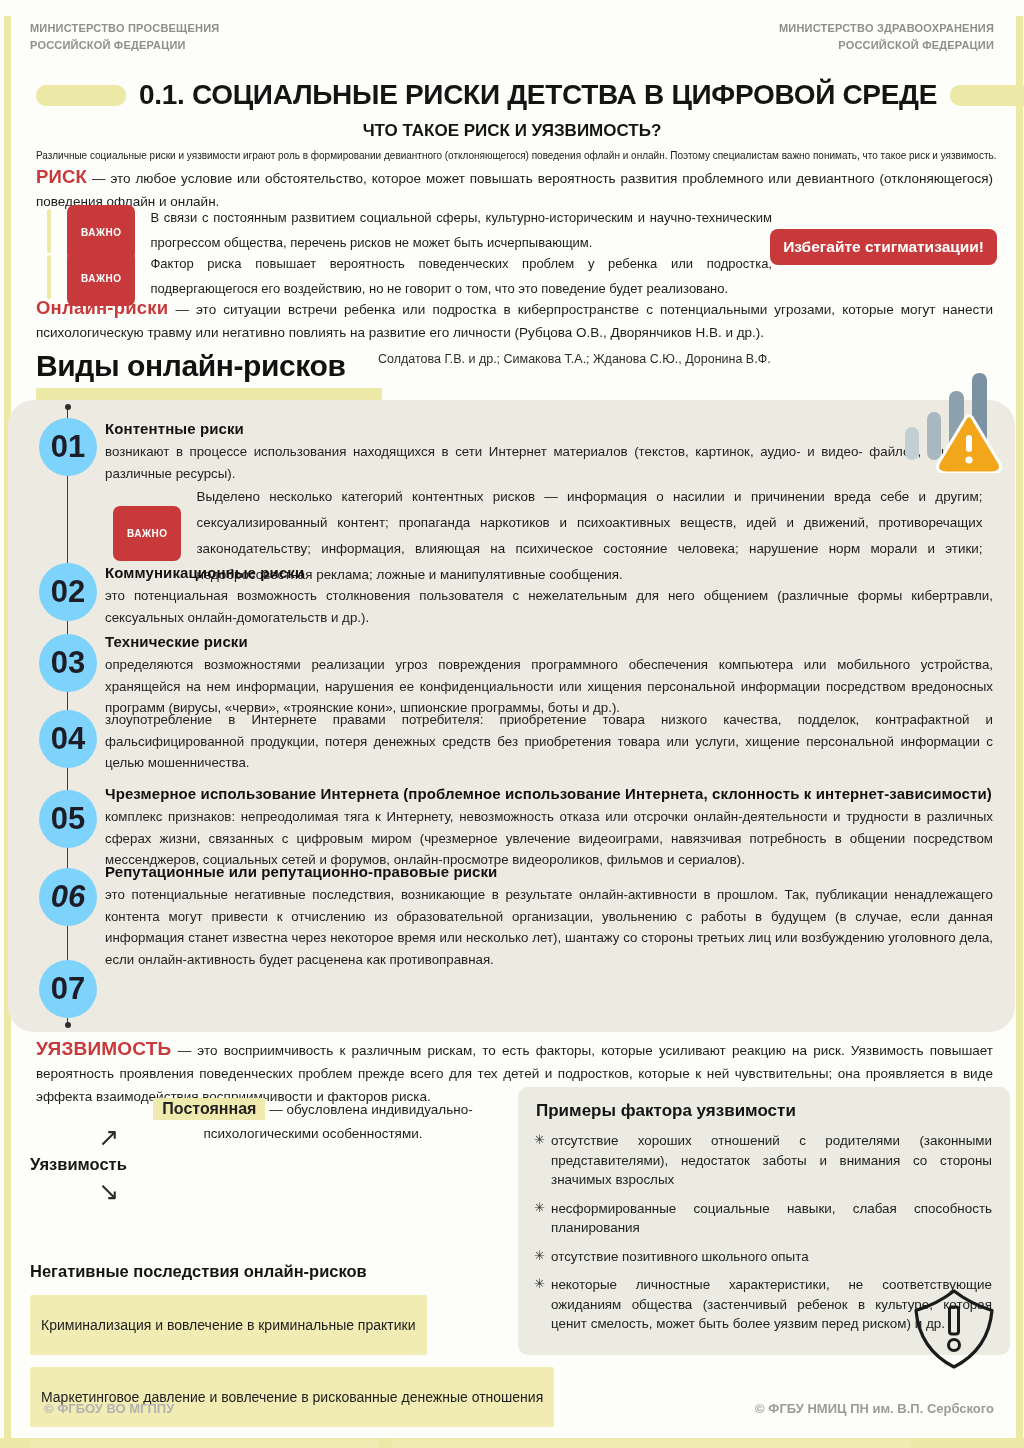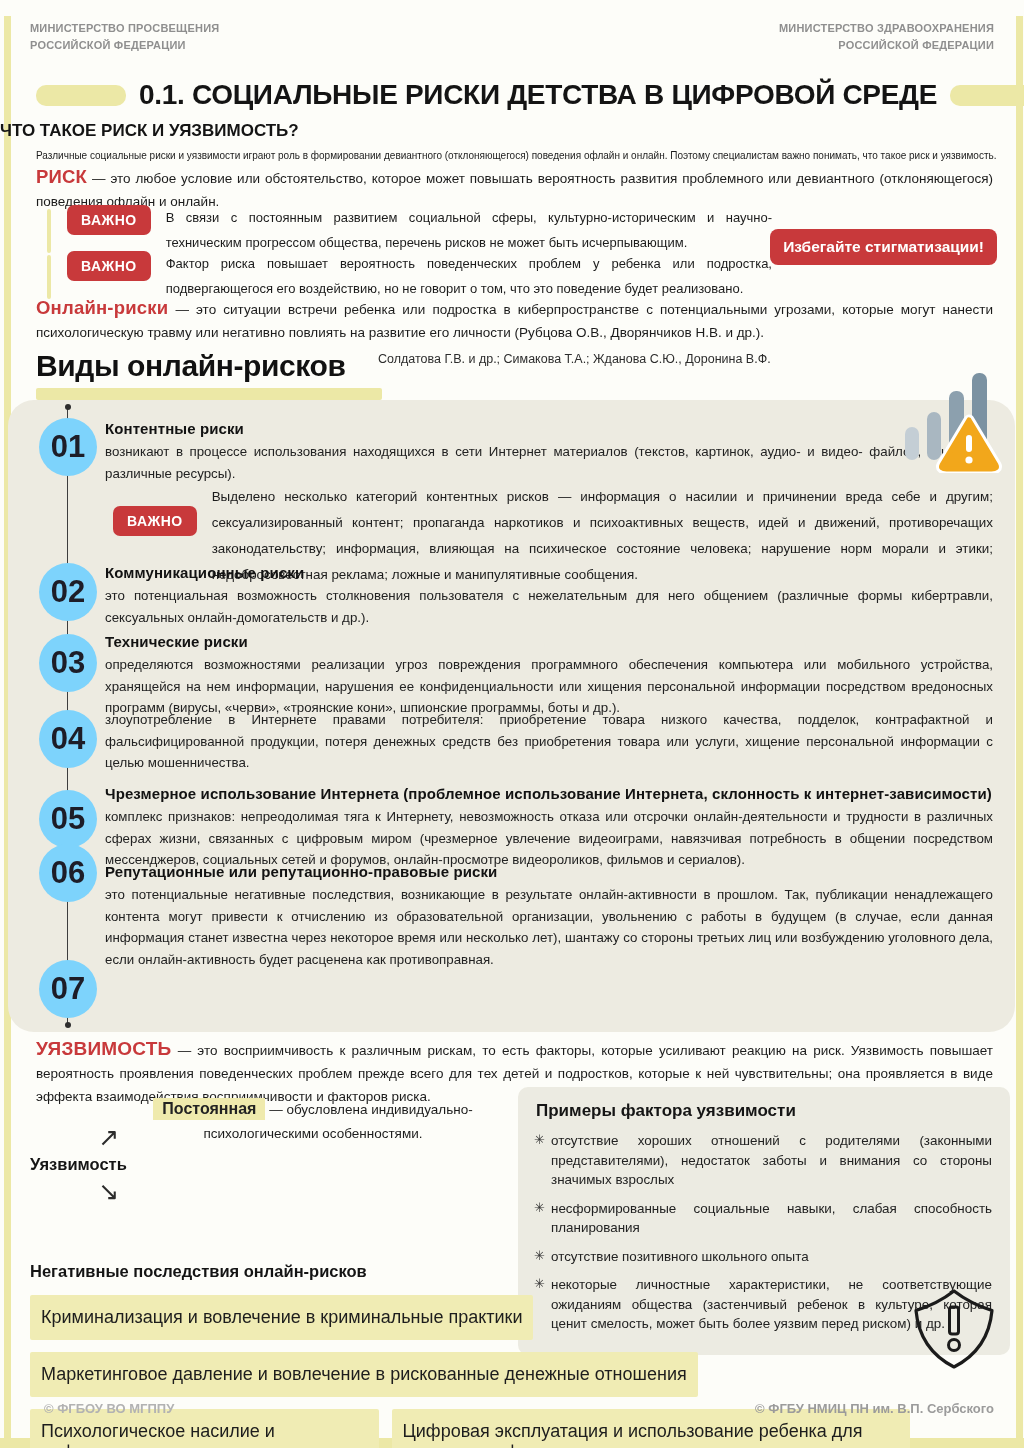--- a/index.html
+++ b/index.html
@@ -32,36 +32,36 @@
   .ministry{top:20px;font-size:11px;font-weight:bold;color:var(--gray);line-height:1.55;letter-spacing:.2px;}
   .ministry.left{left:30px;}
   .ministry.right{right:30px;text-align:right;}
 
   
   .title-row{top:79px;left:4px;width:1016px;display:flex;align-items:center;gap:13px;padding-left:32px;}
   .title-bar{height:21px;background:var(--yellow);border-radius:10px;flex:none;}
   .title-bar.l{width:90px;}
   .title-bar.r{width:85px;}
   .page-title{flex:1;text-align:center;font-size:28px;font-weight:bold;letter-spacing:-.3px;color:#141414;white-space:nowrap;}
-  .subtitle{top:121px;left:0;width:1024px;text-align:left;font-size:17px;font-weight:bold;color:#141414;}
+  .subtitle{top:121px;left:0;width:1024px;text-align:center;font-size:17px;font-weight:bold;color:#141414;}
 
   .intro{top:150px;left:36px;width:960px;font-size:10px;color:#1c1c1c;white-space:nowrap;overflow:hidden;}
 
   .def{position:absolute;text-align:justify;font-size:13.5px;line-height:23px;color:#1c1c1c;}
   .def .term{font-weight:bold;color:var(--red);font-size:18.5px;letter-spacing:.2px;}
   .def-risk{top:165px;left:36px;width:957px;}
   .def-online{top:296px;left:36px;width:957px;}
   .def-vuln{top:1037px;left:36px;width:957px;}
   .def-vuln .term{font-size:19px;}
 
   
   .imp-row{position:absolute;display:flex;align-items:flex-start;}
   .imp-row .stripe{width:4px;height:44px;background:var(--yellow);border-radius:2px;flex:none;margin-top:4px;}
-  .badge{flex:none;background:var(--red);color:#fff;font-weight:bold;font-size:14px;letter-spacing:.5px;
-         padding:7px 14px;border-radius:7px;margin-left:16px;}
+  .badge{flex:none;background:var(--red);color:#fff;font-weight:bold;font-size:10px;letter-spacing:.5px;
+         padding:22px 14px;border-radius:7px;margin-left:16px;}
   .imp-text{margin-left:15px;font-size:13px;line-height:25px;text-align:justify;color:#1c1c1c;}
   .imp1{top:205px;left:47px;width:725px;}
   .imp2{top:251px;left:47px;width:725px;}
 
   .stigma{top:229px;right:27px;background:var(--red);color:#fff;font-weight:bold;font-size:15.5px;
           padding:9px 13px;border-radius:8px;}
 
   
   .sec-heading{top:349px;left:36px;font-size:30px;font-weight:bold;letter-spacing:-.4px;color:#111;z-index:2;}
   .sec-underline{top:388px;left:36px;width:346px;height:12px;background:var(--yellow);border-radius:2px;z-index:1;}
@@ -77,21 +77,21 @@
   .chart-icon svg{position:absolute;left:32px;top:40px;}
 
   
   .panel{top:400px;left:8px;width:1007px;height:632px;background:var(--beige);border-radius:26px;}
   .tl-line{position:absolute;left:59px;top:8px;width:1px;height:616px;background:#3d3d3d;}
   .tl-line::before,.tl-line::after{content:"";position:absolute;left:-2.5px;width:6px;height:6px;border-radius:50%;background:#2e2e2e;}
   .tl-line::before{top:-4px;}
   .tl-line::after{bottom:-4px;}
   .num-circle{position:absolute;left:31px;width:58px;height:58px;border-radius:50%;background:#7dd3fc;
               display:flex;align-items:center;justify-content:center;font-size:31px;font-weight:bold;color:#1d1d28;z-index:2;}
-  .c1{top:18px;} .c2{top:163px;} .c3{top:234px;} .c4{top:310px;} .c5{top:390px;} .c6{top:444px;} .c7{top:560px;}
+  .c1{top:18px;} .c2{top:163px;} .c3{top:234px;} .c4{top:310px;} .c5{top:390px;} .c6{top:468px;font-style:italic;} .c7{top:560px;}
   .risk-item{position:absolute;left:97px;width:888px;}
   .risk-item h3{font-size:15px;font-weight:bold;color:#121212;margin-bottom:4px;letter-spacing:.1px;}
   .risk-item p{font-size:13.3px;line-height:21.5px;text-align:justify;color:#222;}
   .i1{top:20px;} .i2{top:164px;} .i3{top:233px;} .i4{top:309px;} .i5{top:385px;} .i6{top:463px;} .i7{top:573px;}
   .imp-panel{position:absolute;left:105px;width:880px;top:84px;display:flex;align-items:flex-start;}
   .imp-panel .badge{margin-left:0;margin-top:22px;}
   .imp-panel .imp-text{font-size:13.4px;line-height:26px;width:786px;}
 
   
   .diagram{top:1097px;left:30px;width:488px;height:170px;font-size:13.5px;}
@@ -107,21 +107,21 @@
   
   .examples{top:1087px;left:518px;width:492px;min-height:186px;background:var(--beige-box);border-radius:10px;
             padding:14px 18px 12px;}
   .examples h2{font-size:17px;font-weight:bold;color:#151515;margin-bottom:10px;}
   .ex-item{position:relative;padding-left:15px;font-size:13.4px;line-height:19.5px;text-align:justify;color:#222;margin-bottom:9px;}
   .ex-item .bullet{position:absolute;left:-2px;top:-1px;font-size:13px;color:#333;font-family:"DejaVu Sans", sans-serif;}
 
   
   .conseq{top:1262px;left:30px;width:880px;}
   .conseq h2{font-size:16.5px;font-weight:bold;color:#141414;}
-  .tag{display:inline-block;background:#f0ecb4;padding:12px 11px;font-size:18px;color:#1d1d1d;border-radius:2px;}
+  .tag{display:inline-block;background:#f0ecb4;padding:22px 11px;font-size:14px;color:#1d1d1d;border-radius:2px;}
   .tag-col{margin-top:14px;}
   .tag-col .tag{display:table;margin-bottom:12px;}
   .tag-row{display:flex;gap:13px;}
   .tag-row .tag{display:inline-block;margin-bottom:0;}
 
   .shield-icon{top:1286px;left:908px;width:92px;height:86px;}
 
   .footer{top:1401px;font-size:13px;font-weight:bold;}
   .footer.left{left:44px;color:#b2b2b2;}
   .footer.right{right:30px;color:#9b9b9b;}

